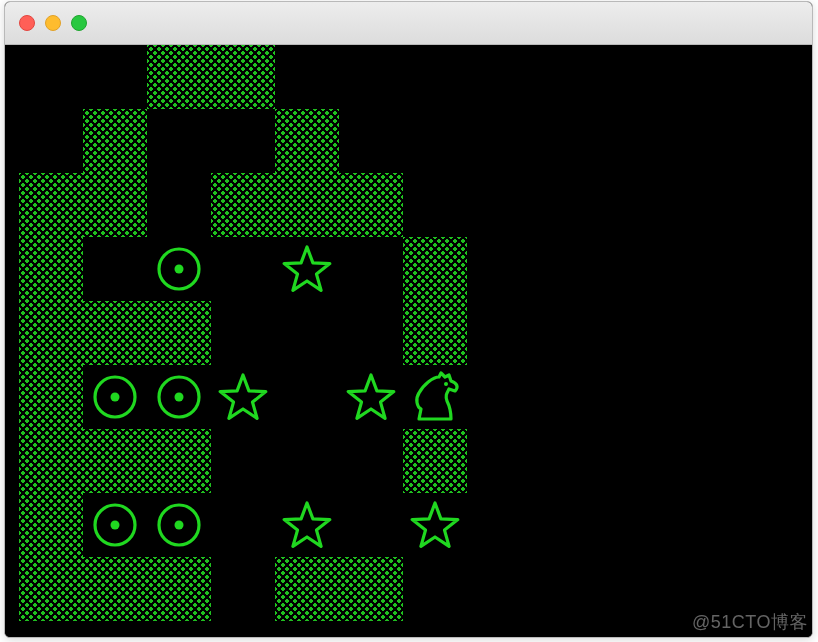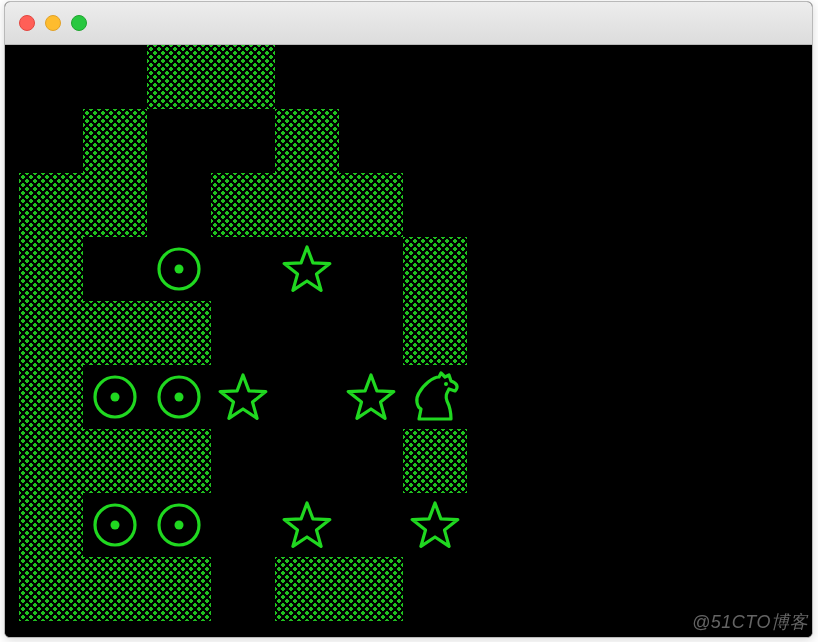--- a/index.html
+++ b/index.html
@@ -81,21 +81,20 @@
 
   .watermark {
     position:absolute;
     right:10px; bottom:8px;
     color:#b6b6b6;
     font-size:18px;
     opacity:.55;
     letter-spacing:.5px;
     pointer-events:none;
     font-family: "PingFang SC", "Microsoft YaHei", sans-serif;
-    font-style: italic;
   }
 </style>
 </head>
 <body>
 
 <div class="window">
   <div class="titlebar">
     <span class="traffic t-close"></span>
     <span class="traffic t-minimize"></span>
     <span class="traffic t-zoom"></span>

